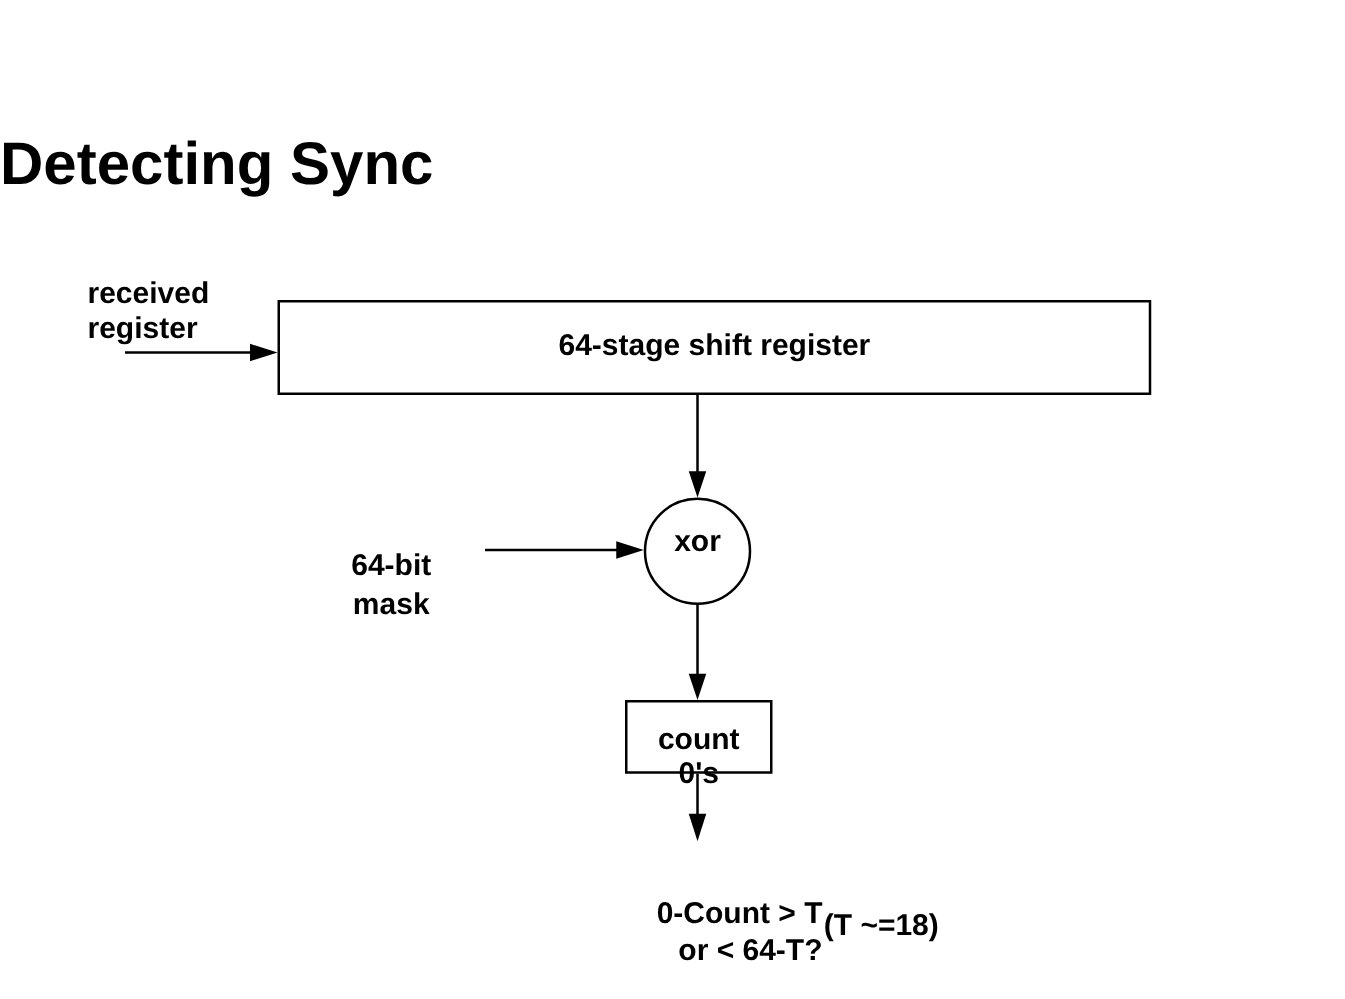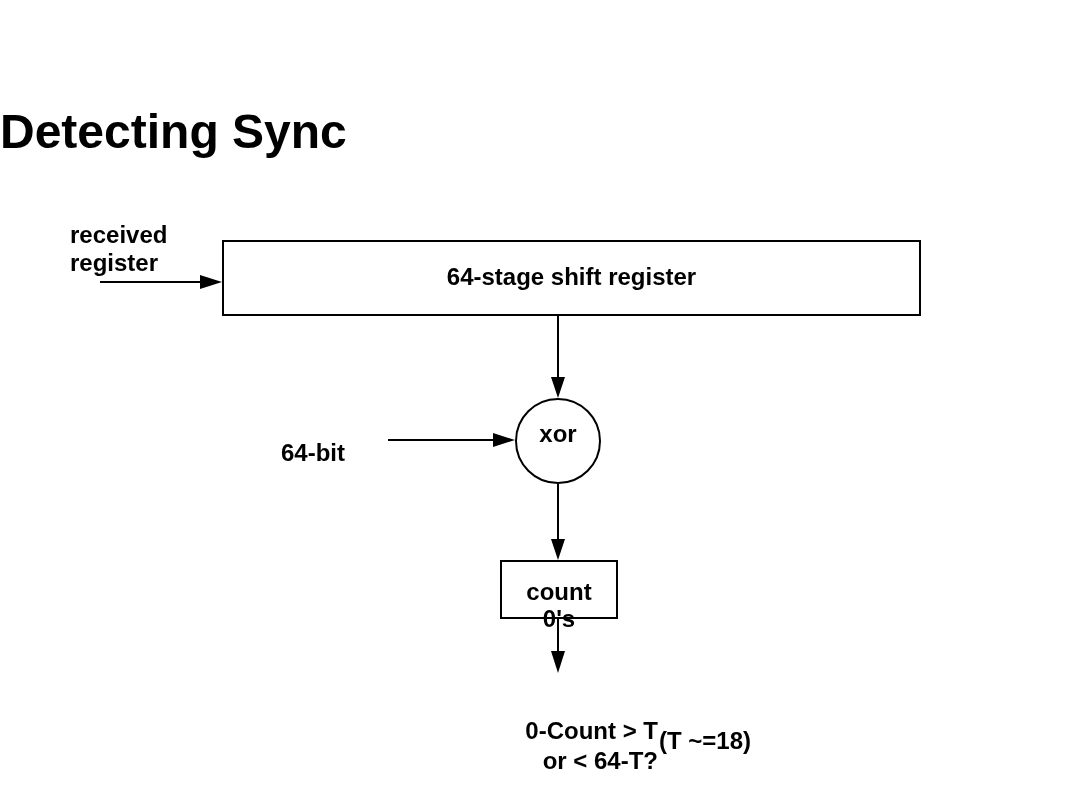--- a/index.html
+++ b/index.html
@@ -133,20 +133,21 @@
 
   <div class="lbl received">
     <span>received</span>
     <span>register</span>
   </div>
 
   <div class="lbl register-label">64-stage shift register</div>
 
   <div class="lbl mask">
     <span>64-bit</span>
+    <span>mask</span>
   </div>
 
   <div class="lbl xor-label">xor</div>
 
   <div class="lbl count-label">
     <span>count</span>
     <span>0's</span>
   </div>
 
   <div class="lbl question">

